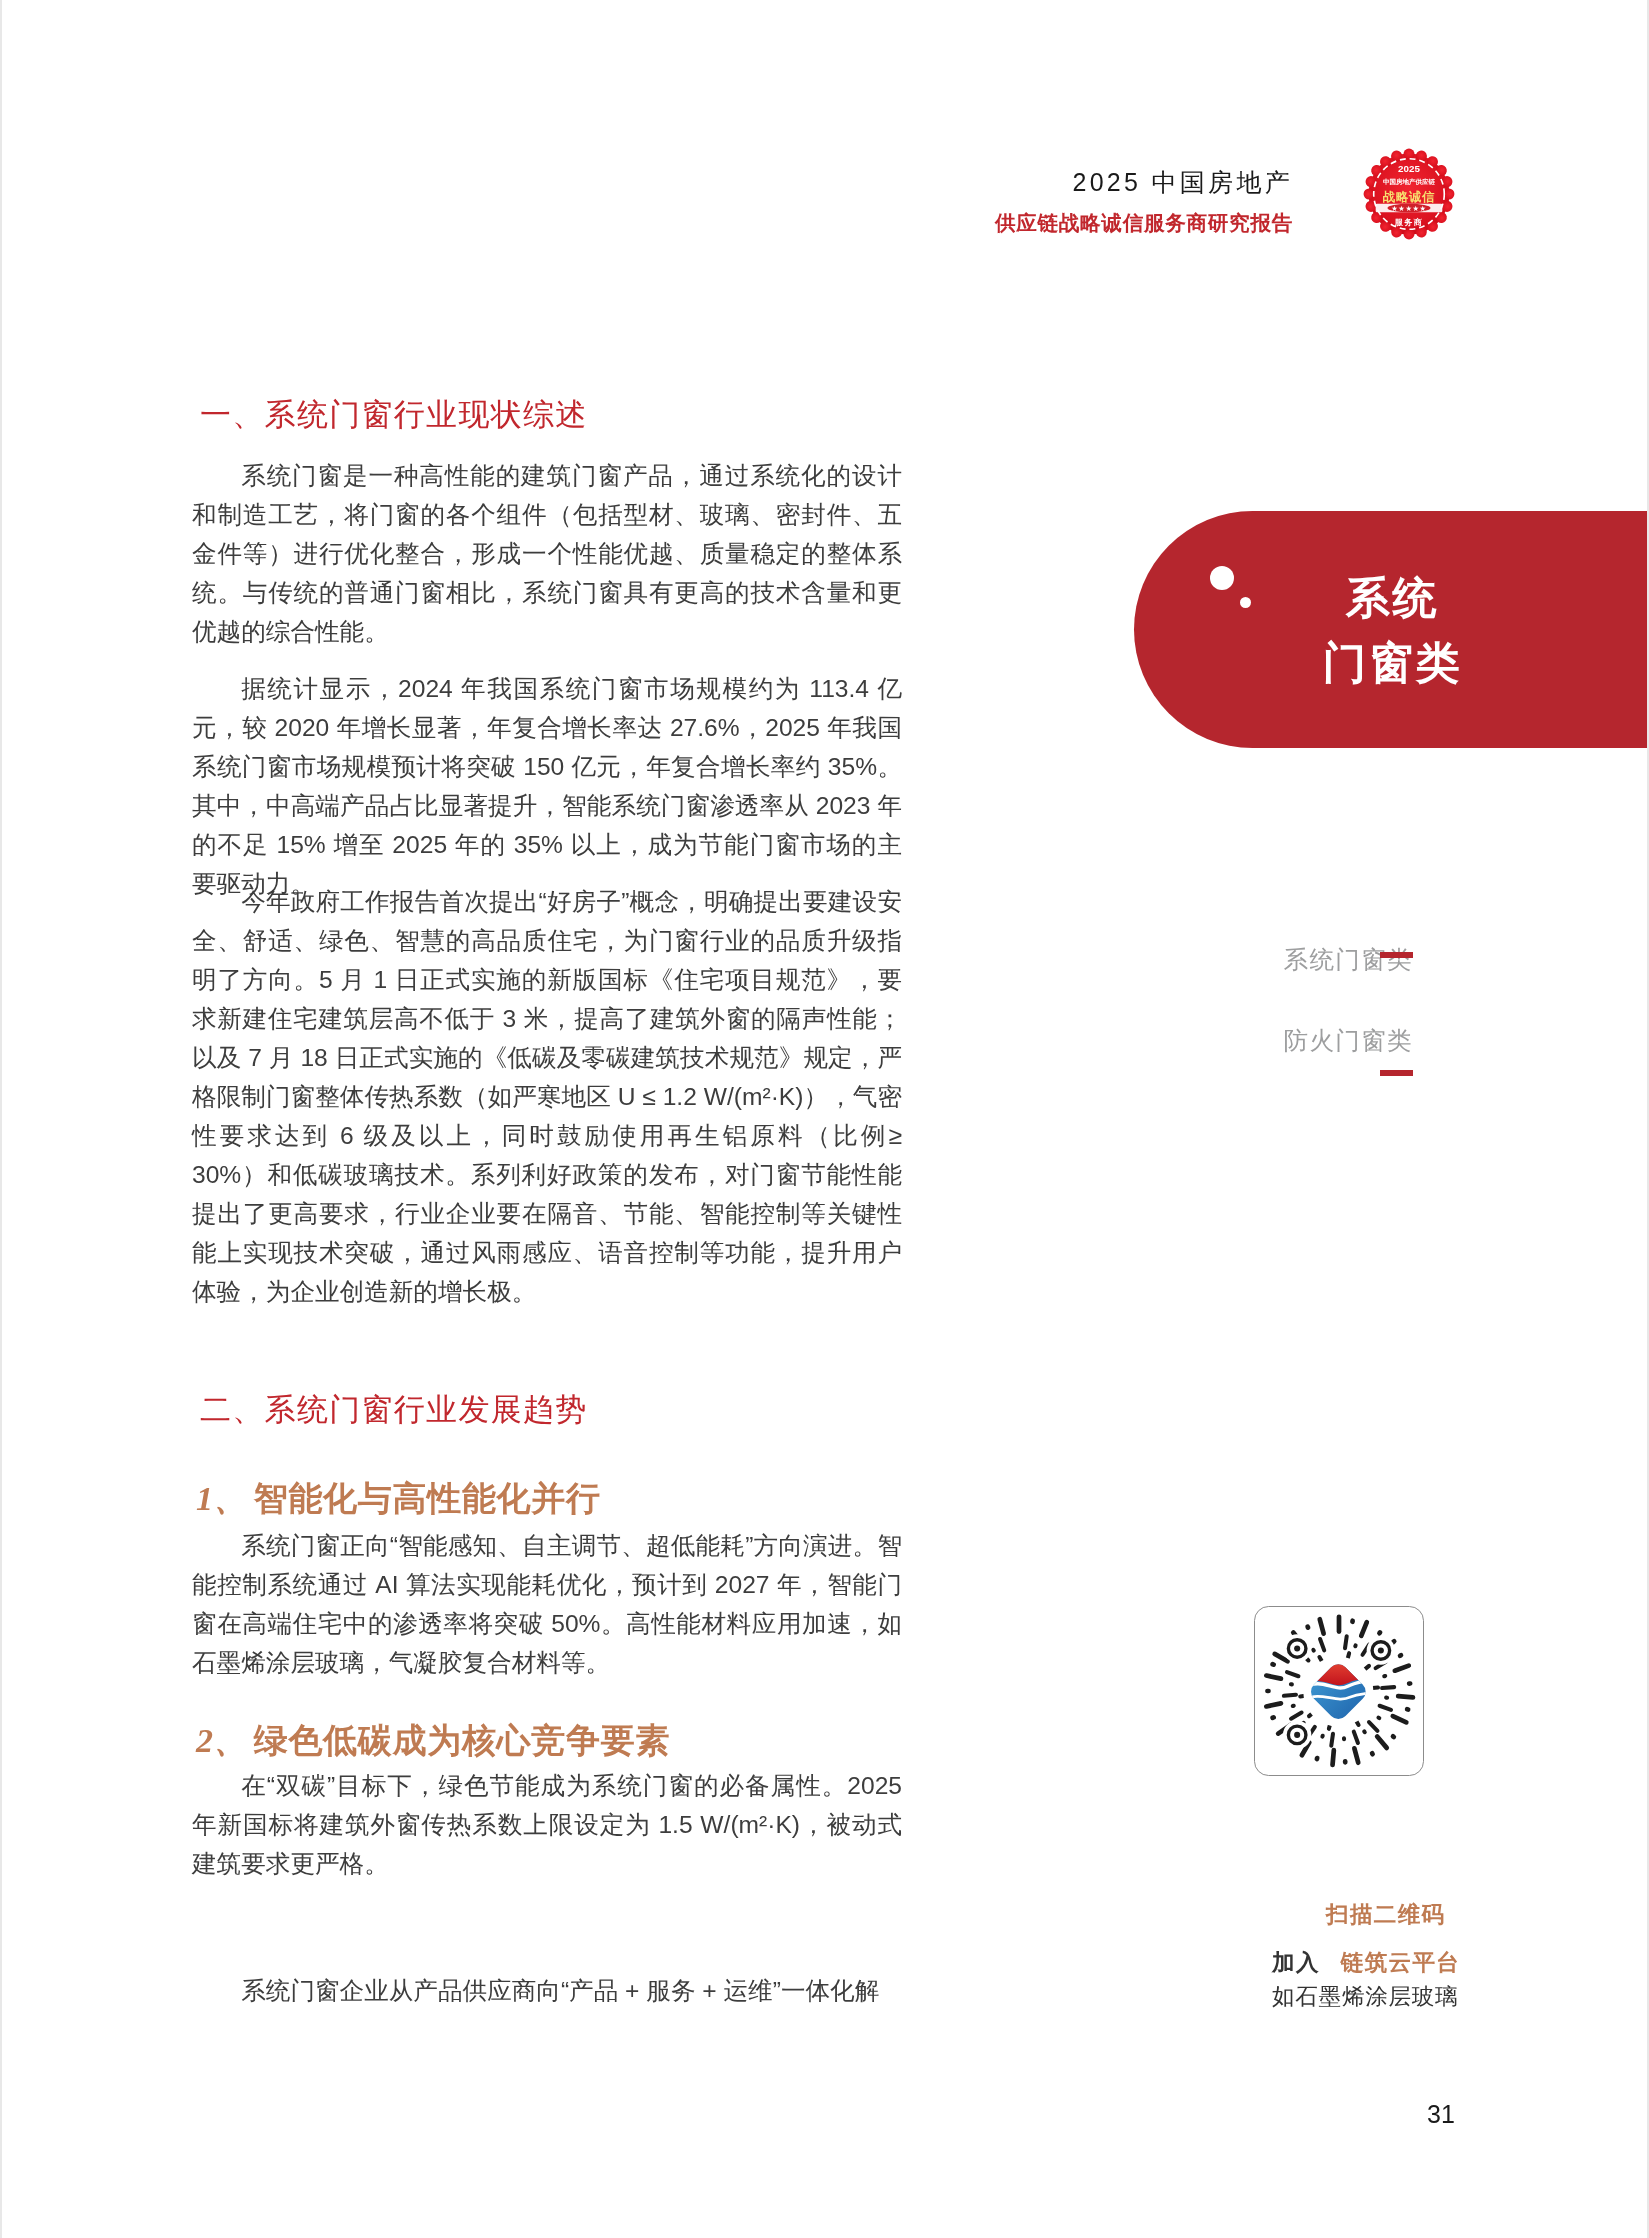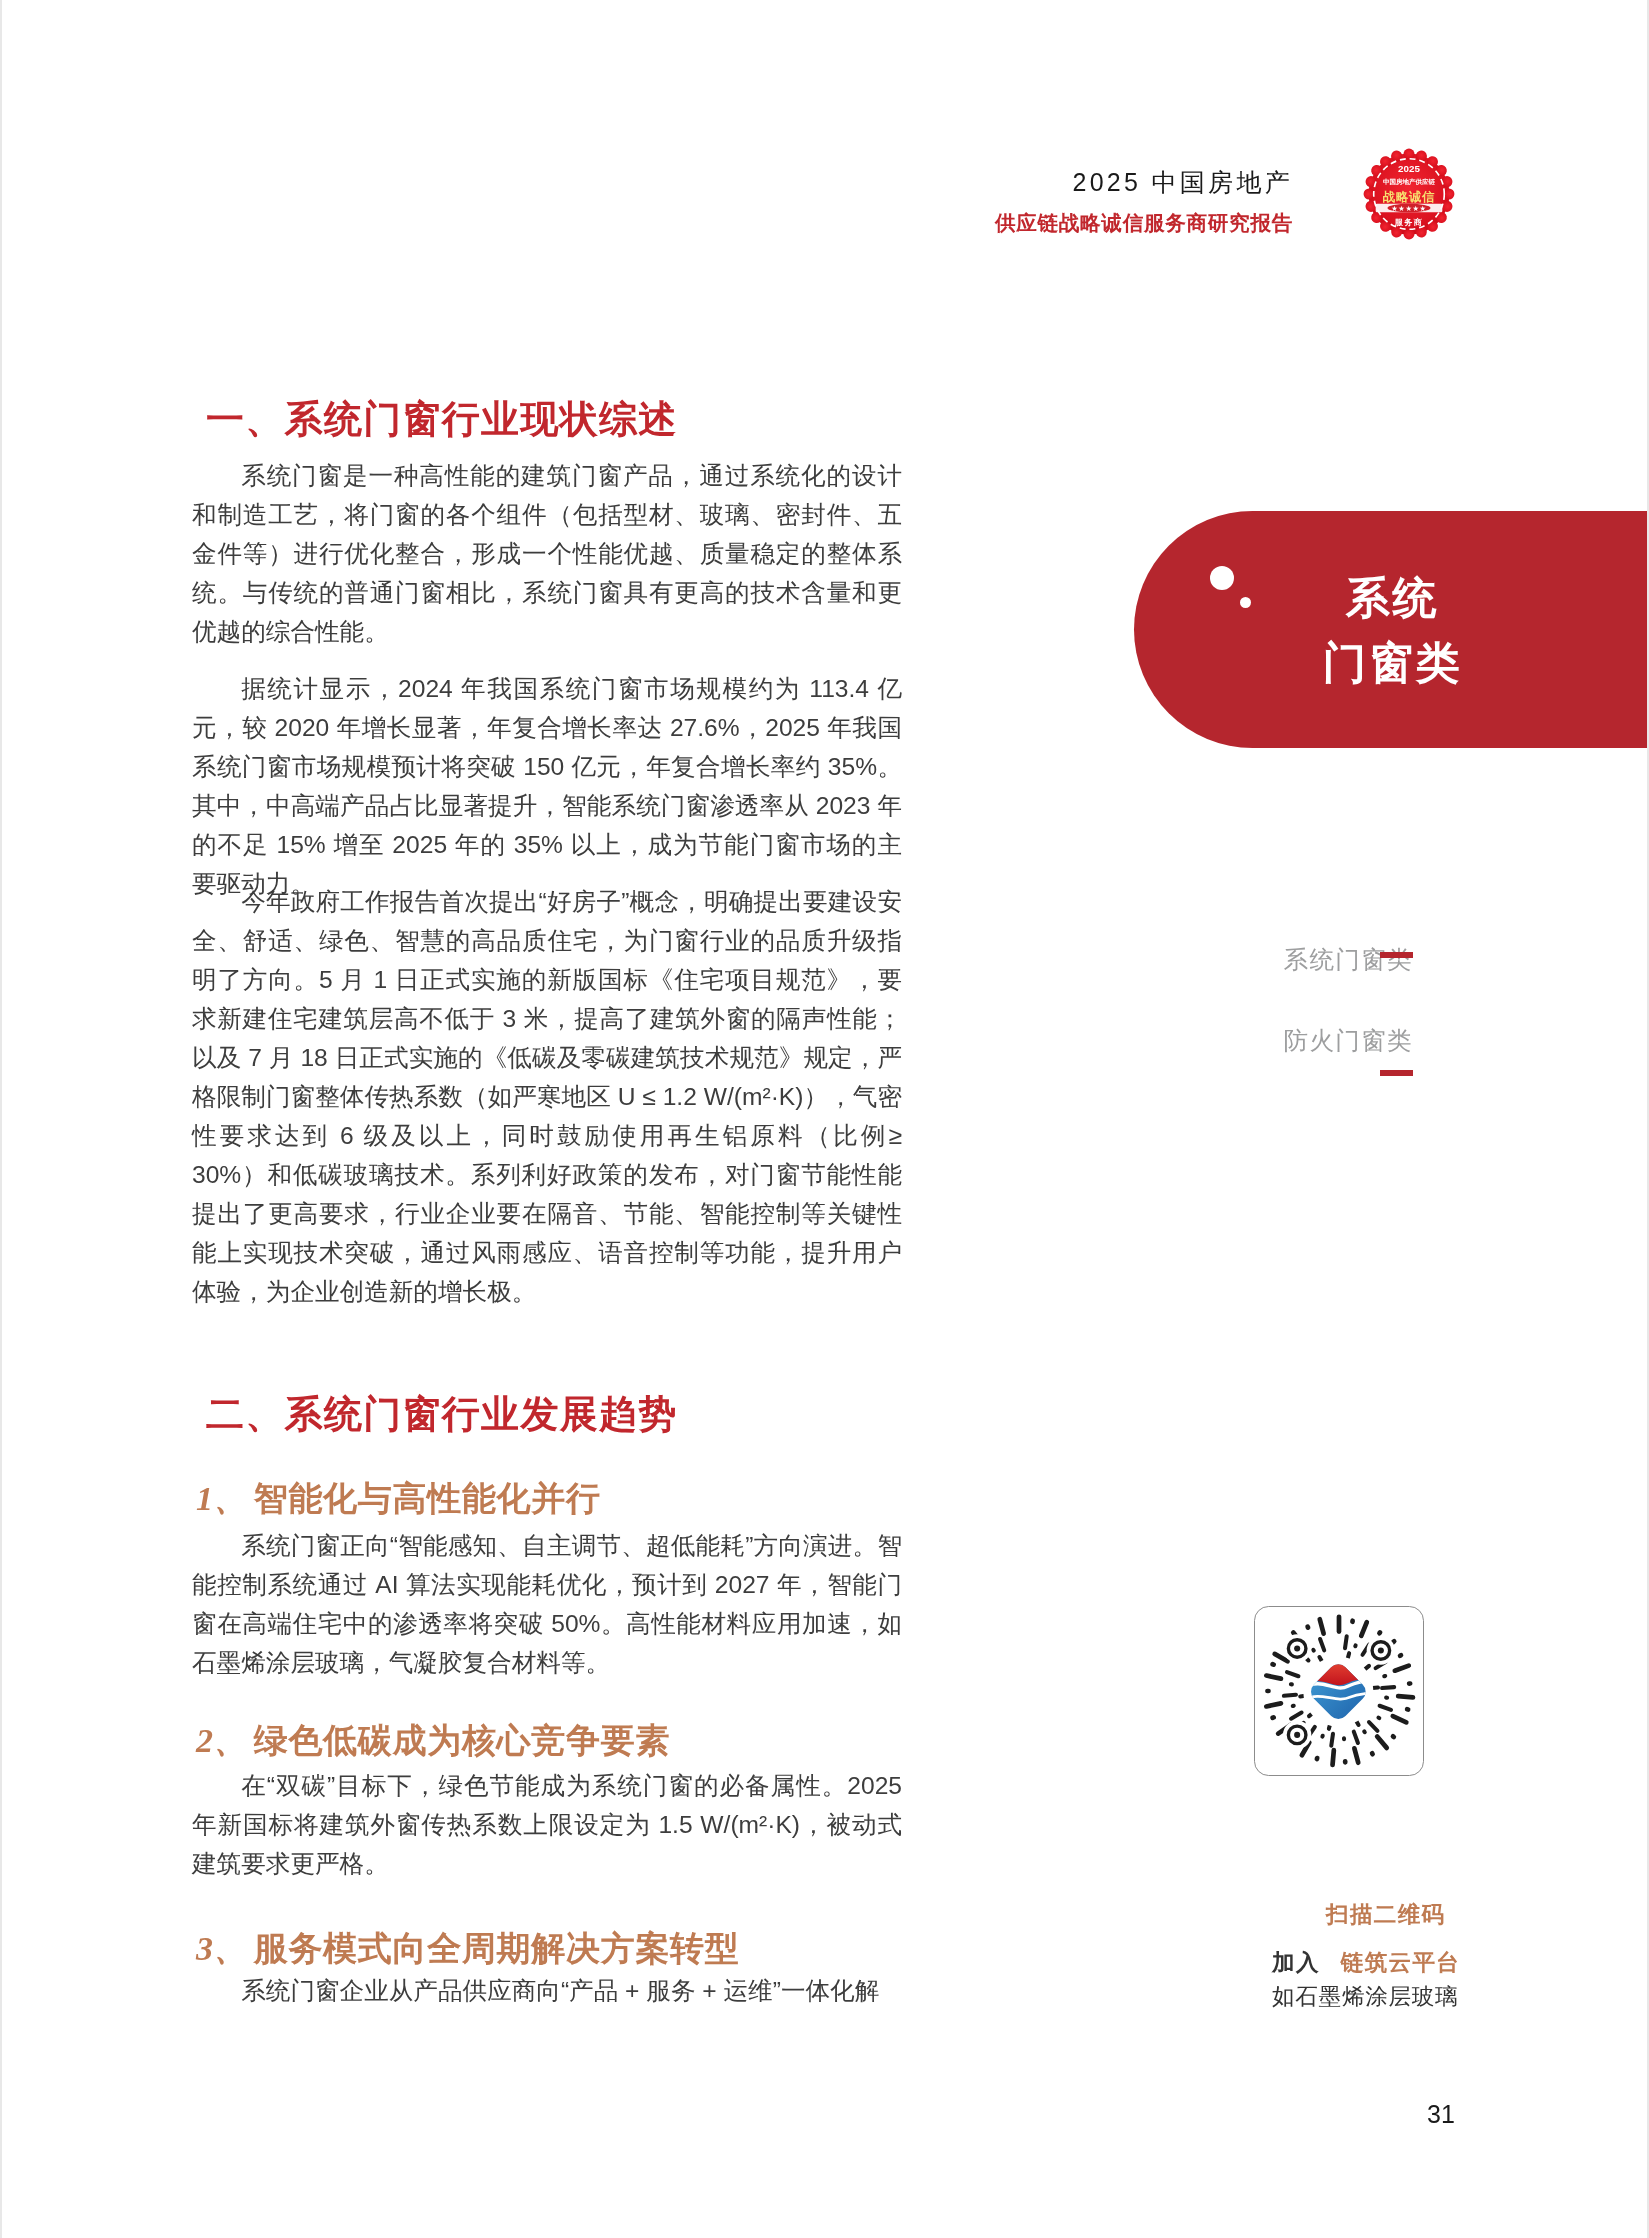--- a/index.html
+++ b/index.html
@@ -20,22 +20,22 @@
     position:absolute;top:166px;right:354px;
     font-size:25px;letter-spacing:3.3px;color:#1a1a1a;font-weight:500;white-space:nowrap;
   }
   .hdr-line2{
     position:absolute;top:209px;right:354px;
     font-size:20.6px;letter-spacing:0.7px;color:var(--accent-red);font-weight:700;white-space:nowrap;
   }
   .badge{position:absolute;left:1358px;top:145px;width:98px;height:98px;}
   
   .h1{
-    position:absolute;left:204px;
-    font-size:38px;font-weight:700;color:var(--accent-red);letter-spacing:1.3px;white-space:nowrap;
+    position:absolute;left:198px;
+    font-size:31px;font-weight:400;color:var(--accent-red);letter-spacing:1.3px;white-space:nowrap;
   }
   .h1.pos1{top:394px;}
   .h1.pos2{top:1389px;}
   .body-p{
     position:absolute;left:190px;width:710px;
     font-size:24.6px;line-height:39px;color:#3d3d3d;
     text-align:justify;text-indent:2em;font-weight:400;
   }
   .body-p.pp1{top:456px;}
   .body-p.pp2{top:669px;}
@@ -165,21 +165,20 @@
   <p class="body-p pp3">今年政府工作报告首次提出“好房子”概念，明确提出要建设安全、舒适、绿色、智慧的高品质住宅，为门窗行业的品质升级指明了方向。5 月 1 日正式实施的新版国标《住宅项目规范》，要求新建住宅建筑层高不低于 3 米，提高了建筑外窗的隔声性能；以及 7 月 18 日正式实施的《低碳及零碳建筑技术规范》规定，严格限制门窗整体传热系数（如严寒地区 U ≤ 1.2 W/(m²·K)），气密性要求达到 6 级及以上，同时鼓励使用再生铝原料（比例≥ 30%）和低碳玻璃技术。系列利好政策的发布，对门窗节能性能提出了更高要求，行业企业要在隔音、节能、智能控制等关键性能上实现技术突破，通过风雨感应、语音控制等功能，提升用户体验，为企业创造新的增长极。</p>
 
   <h2 class="h1 pos2">二、系统门窗行业发展趋势</h2>
 
   <div class="subhead ps1"><span class="num">1、</span><span>智能化与高性能化并行</span></div>
   <p class="body-p pt1">系统门窗正向“智能感知、自主调节、超低能耗”方向演进。智能控制系统通过 AI 算法实现能耗优化，预计到 2027 年，智能门窗在高端住宅中的渗透率将突破 50%。高性能材料应用加速，如石墨烯涂层玻璃，气凝胶复合材料等。</p>
 
   <div class="subhead ps2"><span class="num">2、</span><span>绿色低碳成为核心竞争要素</span></div>
   <p class="body-p pt2">在“双碳”目标下，绿色节能成为系统门窗的必备属性。2025 年新国标将建筑外窗传热系数上限设定为 1.5 W/(m²·K)，被动式建筑要求更严格。</p>
 
-  <div class="subhead ps3"><span class="num">3、</span><span>服务模式向全周期解决方案转型</span></div>
   <p class="body-p pt3">系统门窗企业从产品供应商向“产品 + 服务 + 运维”一体化解</p>
 
   <div class="banner">
     <div class="dot-big"></div>
     <div class="dot-small"></div>
     <div class="banner-text">
       <span>系统</span>
       <span>门窗类</span>
     </div>
   </div>

